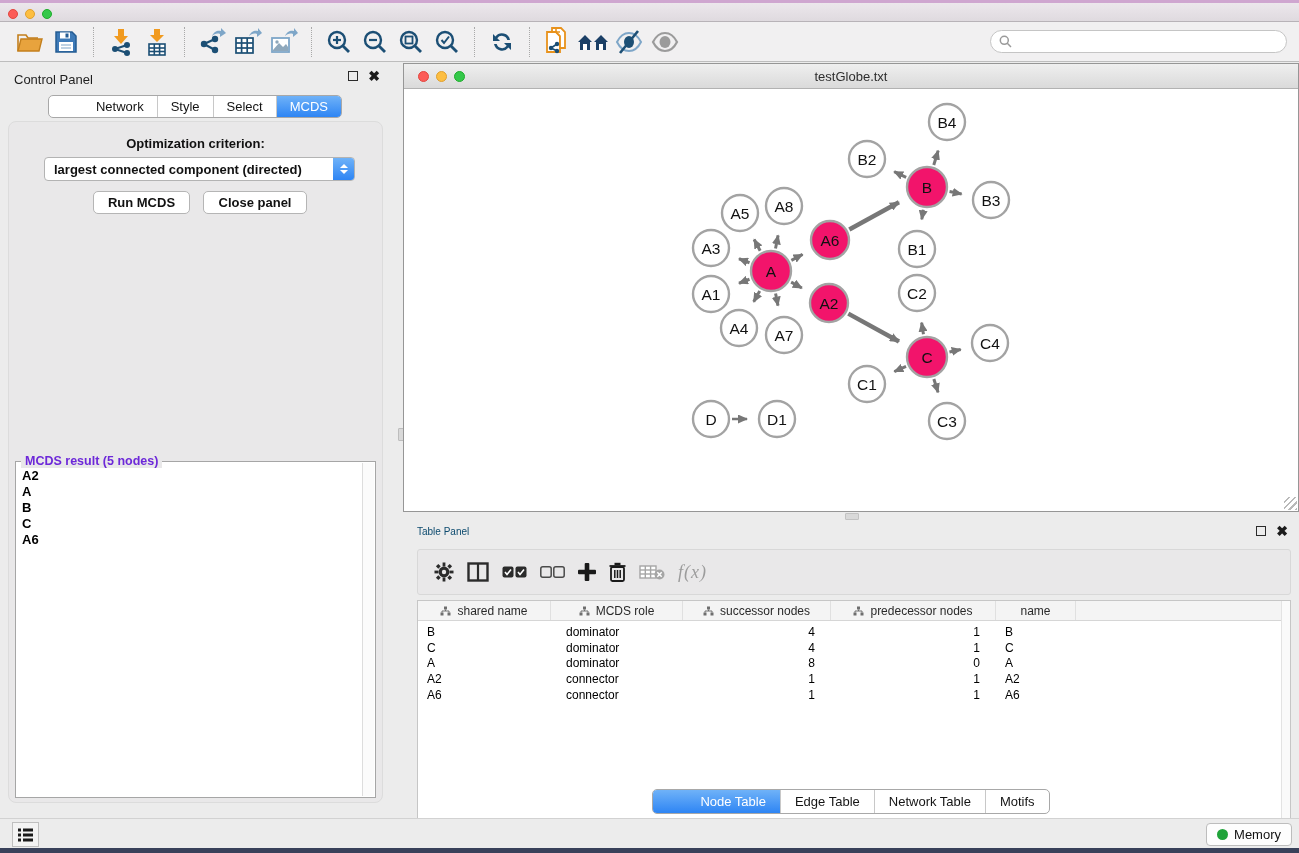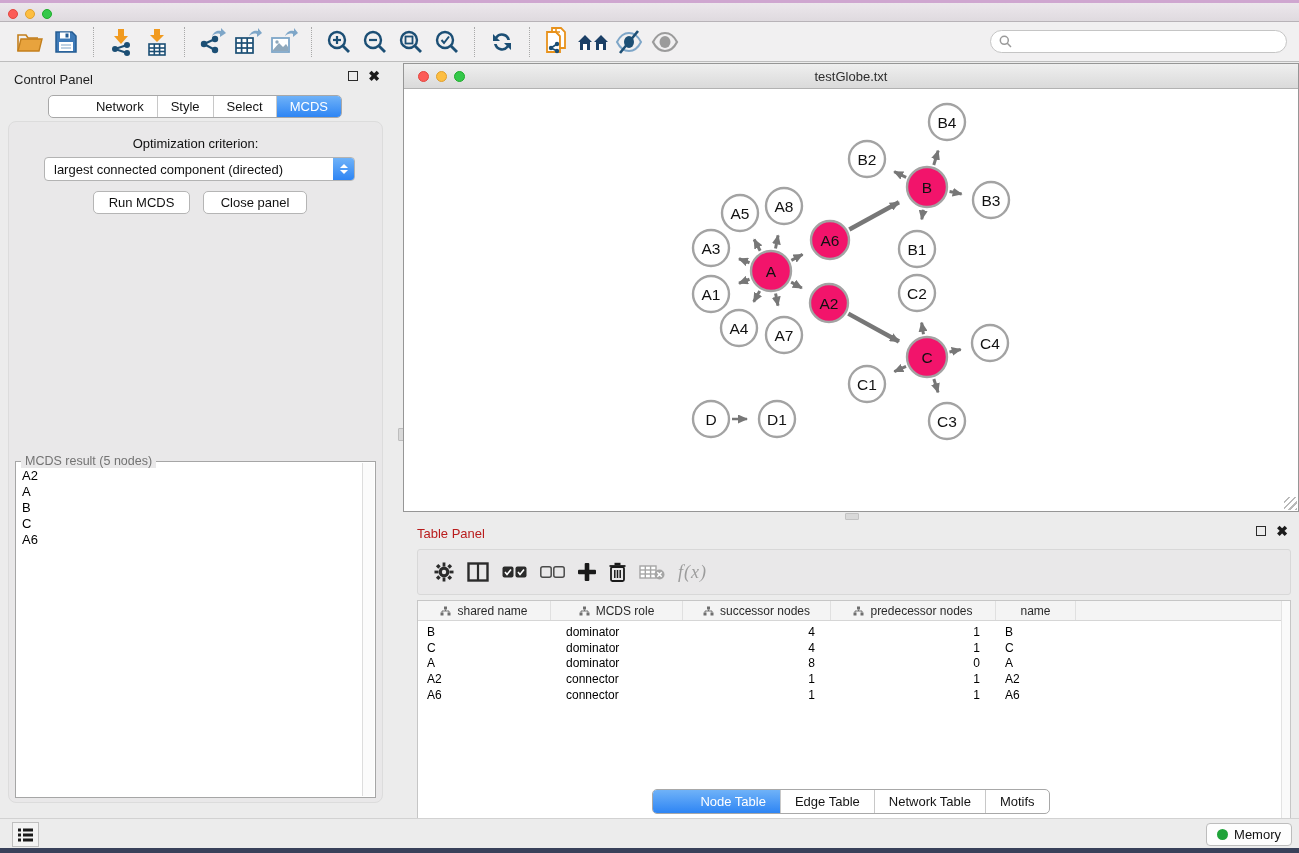--- a/index.html
+++ b/index.html
@@ -54,21 +54,21 @@
   .cp-icons { position:absolute; right:10px; top:9px; display:flex; gap:10px; align-items:center; }
 
   .seg { display:inline-flex; border:1px solid #A8A8A8; border-radius:5px; background:#fff; overflow:hidden; }
   .seg .tab { padding:3px 13px; font-size:13px; color:#141414; border-left:1px solid #C8C8C8; cursor:default; white-space:nowrap; }
   .seg .tab:first-child { border-left:none;padding-left:47px; }
   .seg .tab.selected { background:linear-gradient(#6FB2F8,#2E85F4); color:#fff; }
   .cp-tabs { left:0; top:95px; width:390px; text-align:center; }
 
   .cp-body {
     left:8px; top:121px; width:375px; height:682px;
-    background:#E9E8E9; border:1px solid #DCDCDC; border-radius:8px;
+    background:#E9E8E9; border:1px solid #DCDCDC; border-radius:8px;font-weight:bold;
   }
   .opt-label { position:absolute; left:0; width:100%; top:14px; text-align:center; font-size:13px; color:#111; }
   .opt-select {
     position:absolute; left:35px; top:35px; width:311px; height:24px;
     background:#fff; border:1px solid #B3B3B3; border-radius:4px;
     display:flex; align-items:center;
   }
   .opt-select .val { flex:1; padding-left:9px; font-size:13px; color:#111; white-space:nowrap; overflow:hidden; }
   .opt-select .stepper {
     width:21px; height:100%; border-radius:0 3px 3px 0;
@@ -82,21 +82,21 @@
     position:absolute; height:23px; background:#fff;
     border:1px solid #B5B5B5; border-radius:5px;
     font-size:13px; color:#111; display:flex; align-items:center; justify-content:center;
   }
   .groupbox {
     position:absolute; left:6px; top:339px; width:361px; height:337px;
     border:1px solid #A6A6A6; background:#fff;
   }
   .groupbox .legend {
     position:absolute; top:-8px; left:5px; background:#E9E8E9;
-    padding:0 4px; font-size:12.5px; color:#737373;
+    padding:0 4px; font-size:12.5px; color:#6d28d9;
   }
   .mcds-list { position:absolute; left:1px; top:6px; right:13px; bottom:1px; overflow:hidden; }
   .mcds-list .item { font-size:13px; line-height:16px; padding-left:5px; color:#000; }
   .vscroll {
     position:absolute; top:1px; bottom:1px; right:1px; width:12px;
     background:#FBFBFB; border-left:1px solid #DDD;
   }
 
   
   .netwin {
@@ -120,21 +120,21 @@
     left:398px; top:428px; width:8px; height:13px;
     background:#D9D9D9; border:1px solid #BDBDBD; border-radius:1px;
   }
   .hdiv-grab {
     left:845px; top:513px; width:14px; height:7px;
     background:#D9D9D9; border:1px solid #C2C2C2; border-radius:1px;
   }
 
   
   .tp-header { left:403px; top:521px; width:896px; height:26px; }
-  .tp-title { position:absolute; left:14px; top:5px; font-size:13px; color:#b91c1c; }
+  .tp-title { position:absolute; left:14px; top:5px; font-size:10px; color:#0c4a6e; }
   .tp-toolbar {
     left:417px; top:549px; width:874px; height:46px;
     background:#E9E8E9; border:1px solid #D8D8D8; border-radius:3px;
     display:flex; align-items:center; gap:13px; padding:0 16px;
   }
   .tp-toolbar .tbtn { width:auto; height:auto; }
   .fx { font-family:"Liberation Serif", serif; font-style:italic; font-size:18px; color:#9C9C9C; letter-spacing:1px; }
 
   .datatable {
     left:417px; top:600px; width:874px; height:228px;

